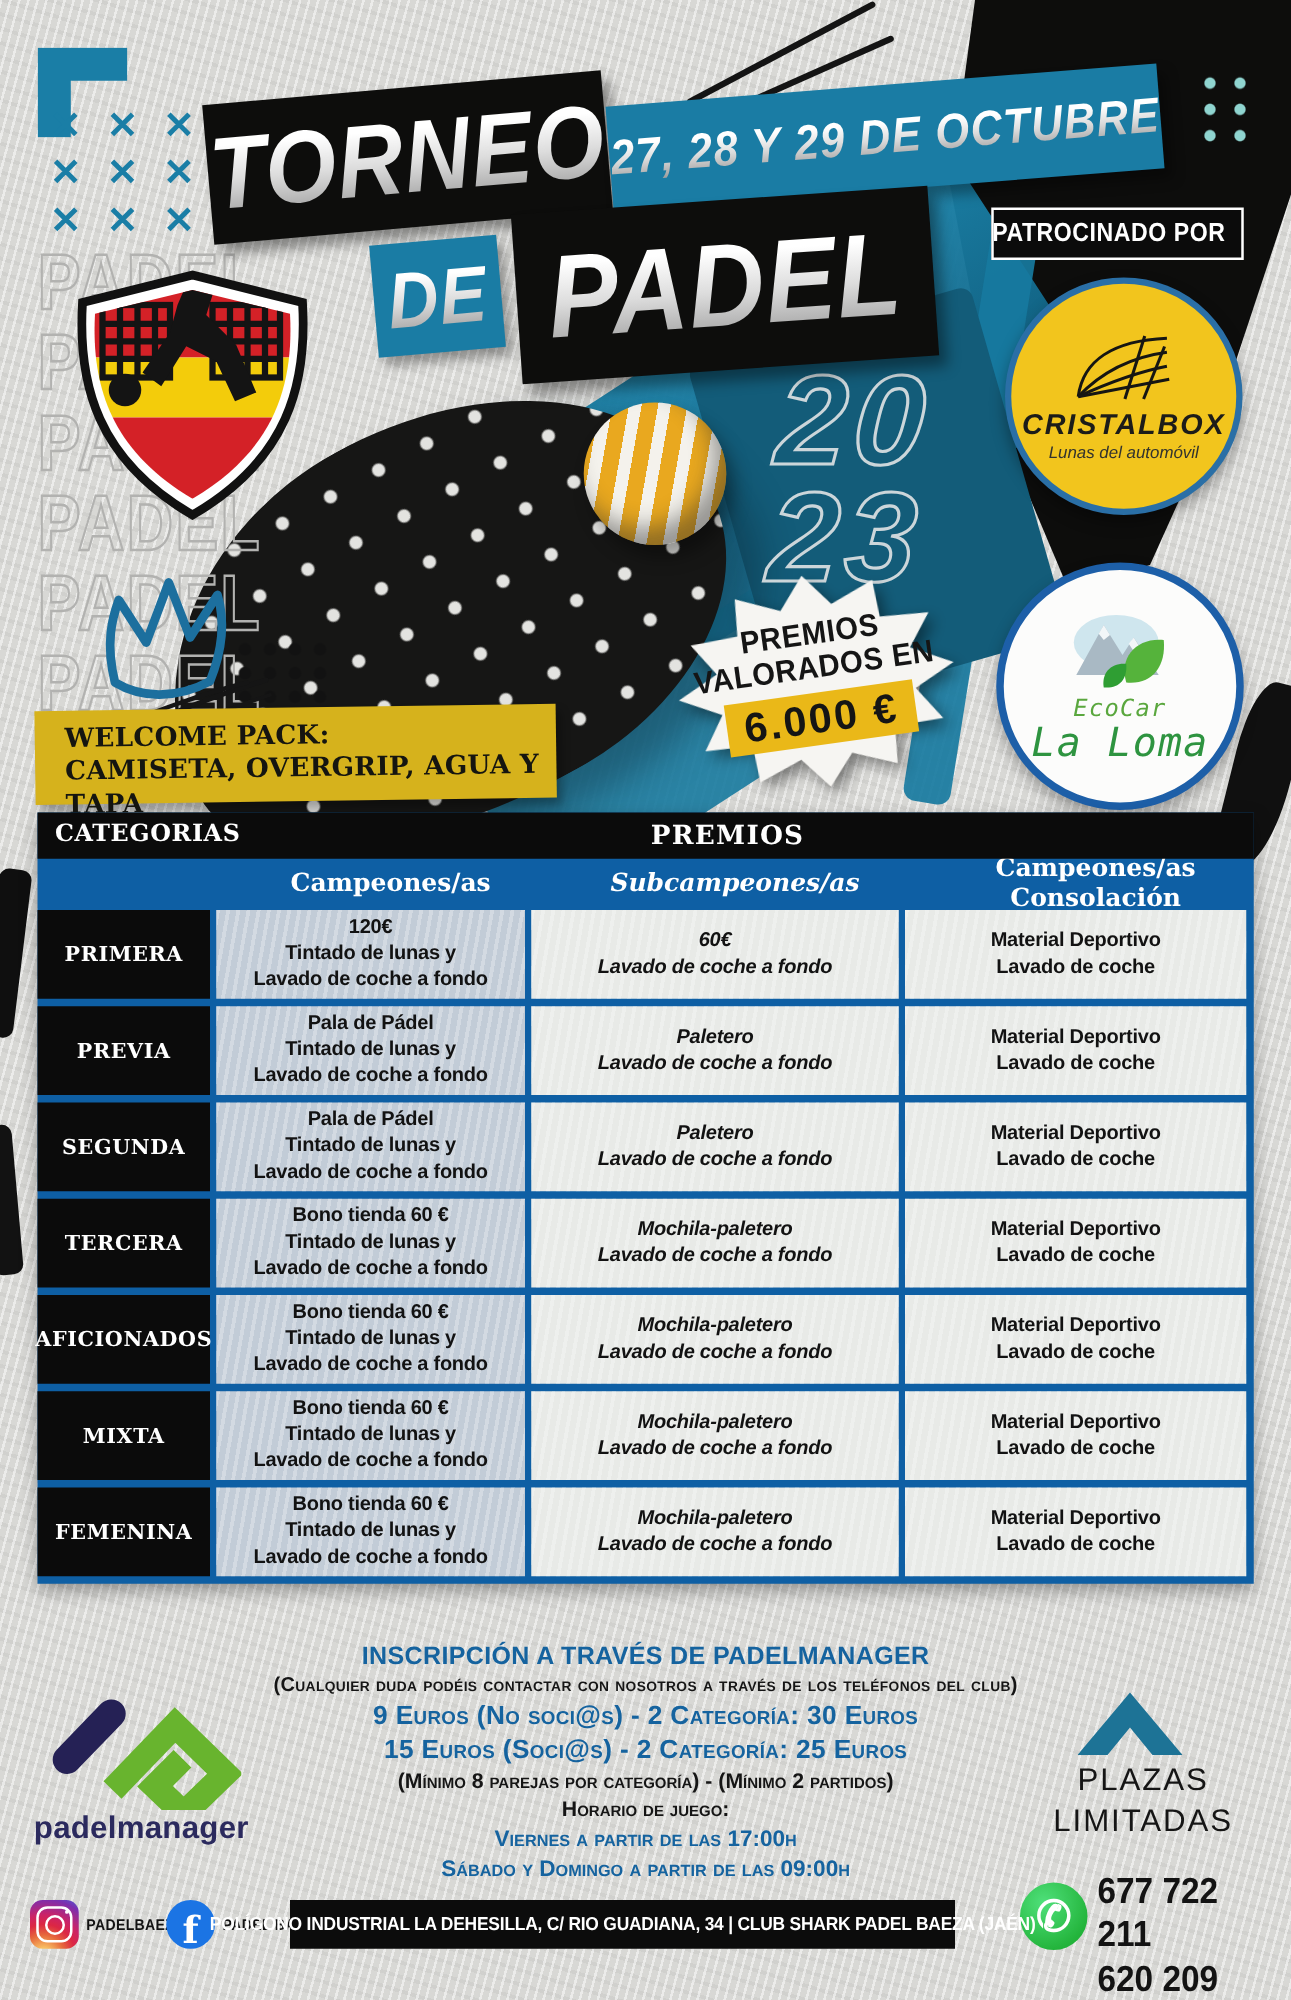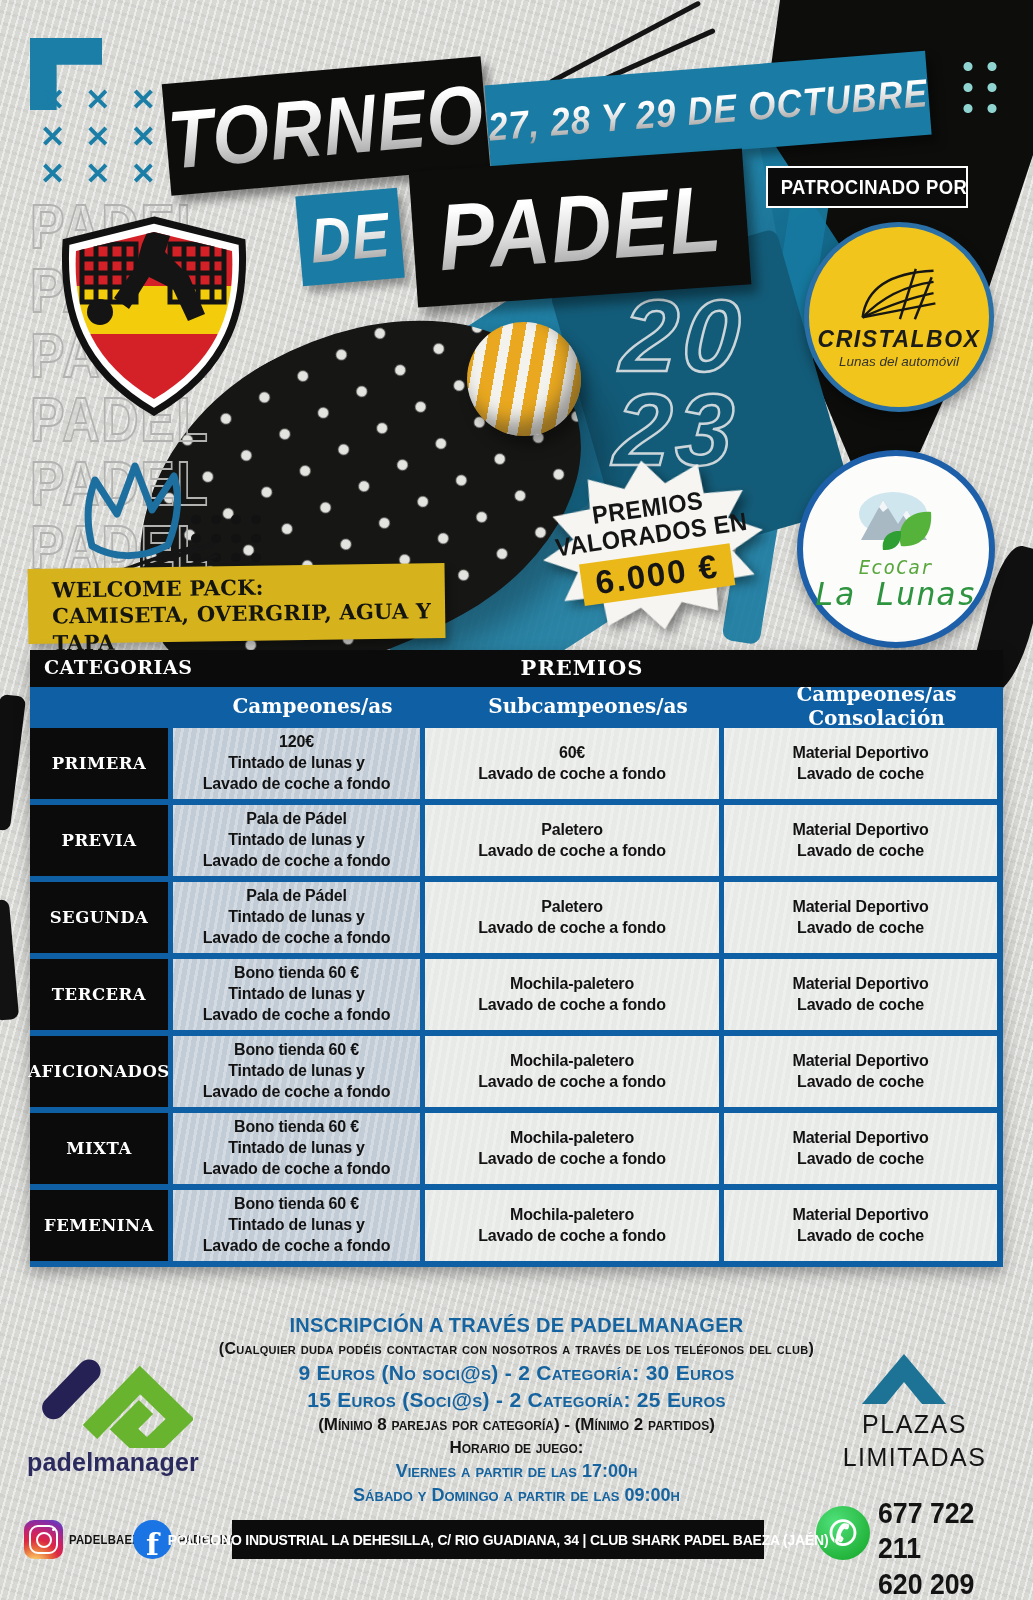--- a/index.html
+++ b/index.html
@@ -69,22 +69,22 @@
     display:flex; align-items:center; justify-content:center; box-shadow:6px 8px 10px rgba(0,0,0,.35); }
   .date-box .headline-text { font-size:35px; }
   .de-box { left:299px; top:192px; width:102px; height:90px; background:#1a7ca4; transform:rotate(-5deg);
     display:flex; align-items:center; justify-content:center; box-shadow:5px 7px 9px rgba(0,0,0,.35); }
   .de-box .headline-text { font-size:56px; }
   .padel-box { left:413px; top:160px; width:334px; height:136px; background:#0d0d0c; transform:rotate(-4deg);
     display:flex; align-items:center; justify-content:center; box-shadow:6px 9px 11px rgba(0,0,0,.4); }
   .padel-box .headline-text { font-size:84px; }
 
   
-  .patrocinado-box { left:766px; top:166px; width:202px; height:42px; background:#0b0b0b; border:2px solid #fff;
-    display:flex; align-items:center; justify-content:flex-start; }
+  .patrocinado-box { left:793px; top:166px; width:202px; height:42px; background:#0b0b0b; border:2px solid #fff;
+    display:flex; align-items:center; justify-content:flex-end; }
   .patrocinado-box span { color:#fff; font-weight:bold; font-size:21px; letter-spacing:.5px; transform:scaleX(.88); white-space:nowrap; }
   .sponsor-circle { border-radius:50%; display:flex; flex-direction:column; align-items:center; justify-content:center; text-align:center;font-style:italic; }
   .cristalbox { left:804px; top:222px; width:190px; height:190px; background:#f2c51d; border:5px solid #2a6fa6;
     box-shadow:0 6px 12px rgba(0,0,0,.35); }
   .cristalbox-name { font-size:23px; font-weight:bold; color:#1c1c19; letter-spacing:1.5px; margin-top:4px; }
   .cristalbox-tagline { font-size:13.5px; color:#33332e; margin-top:1px; }
   .ecocar { left:797px; top:450px; width:198px; height:198px; background:#fcfcfb; border:6px solid #1d5fa8;
     box-shadow:0 6px 12px rgba(0,0,0,.3); }
   .ecocar-line1 { font-family:"DejaVu Sans Mono", monospace; font-size:19px; color:#5aa73e; letter-spacing:1px; margin-top:4px; }
   .ecocar-line2 { font-family:"DejaVu Sans Mono", monospace; font-size:32px; color:#2e9440; letter-spacing:1px; line-height:1; }
@@ -104,21 +104,21 @@
   .welcome-box div { font-family:"DejaVu Serif", serif; font-weight:bold; color:#151510; font-size:21px; line-height:1.25; letter-spacing:.2px; }
 
   
   .prizes-table { left:30px; top:650px; width:973px; background:#0e5fa4; box-shadow:0 6px 14px rgba(0,0,0,.35); }
   .t-topbar { position:relative; height:37px; background:#0b0b0b; }
   .t-topbar .categorias { position:absolute; left:14px; top:6px; color:#fff; font-family:"DejaVu Serif", serif; font-weight:bold; font-size:19px; letter-spacing:.5px; }
   .t-topbar .premios { position:absolute; left:552px; top:5px; transform:translateX(-50%); color:#fff; font-family:"DejaVu Serif", serif; font-weight:bold; font-size:21px; letter-spacing:1px; }
   .t-subheader { display:flex; gap:5px; height:38px; padding-right:6px; align-items:center;padding-left:16px; }
   .t-sub-spacer { width:138px; flex:none; }
   .t-sub-cell { flex:none; text-align:center; color:#fff; font-family:"DejaVu Serif", serif; font-weight:bold; font-size:20px; }
-  .w1 { width:247px; } .w2 { width:294px; } .w3 { width:273px; }
+  .w1 { width:247px; } .w2 { width:294px;font-style:italic; } .w3 { width:273px; }
   .t-body { display:flex; flex-direction:column; gap:6px; padding:3px 6px 6px 0; }
   .t-row { display:flex; gap:5px; min-height:71px; }
   .t-label { width:138px; flex:none; background:#0b0b0b; color:#fff; display:flex; align-items:center; justify-content:center;
     font-family:"DejaVu Serif", serif; font-weight:bold; font-size:16.5px; letter-spacing:.5px; text-align:center; }
   .t-cell { flex:none; display:flex; align-items:center; justify-content:center; text-align:center;
     font-weight:bold; font-size:16px; line-height:1.3; color:#121212; white-space:pre-line; letter-spacing:-.2px;
     background-image:repeating-linear-gradient(100deg, rgba(255,255,255,.28) 0 3px, rgba(0,0,0,0) 3px 8px); }
   .t-cell.c1 { background-color:#c2ccd7; }
   .t-cell.c2, .t-cell.c3 { background-color:#e8eae7; }
 
@@ -274,21 +274,21 @@
   <div class="abs sponsor-circle ecocar">
     <svg width="86" height="64" viewBox="0 0 86 64">
       <ellipse cx="40" cy="26" rx="34" ry="22" fill="#cfe6ee"></ellipse>
       <polygon points="8,52 30,12 45,36 54,22 74,52" fill="#a9b9c4"></polygon>
       <polygon points="26,19 30,12 35,20 30,24" fill="#f2f6f8"></polygon>
       <polygon points="50,27 54,22 59,30 54,33" fill="#f2f6f8"></polygon>
       <path d="M48,58 C42,38 56,22 78,24 C80,46 68,60 48,58 Z" fill="#55b33b"></path>
       <path d="M30,62 C28,50 36,42 48,43 C49,56 42,63 30,62 Z" fill="#2f9e33"></path>
     </svg>
     <div class="ecocar-line1">EcoCar</div>
-    <div class="ecocar-line2">La Lunas</div>
+    <div class="ecocar-line2">La Loma</div>
   </div>
 
   <div class="abs burst">
     <svg viewBox="0 0 220 170" width="226" height="178">
       <polygon fill="#f6f5f2" points="218,85 186,69 204,44 166,42 164,13 130,27 110,2 90,27 56,13 54,42 17,44 34,69 2,85 34,101 17,127 54,128 56,157 90,144 110,168 130,144 164,157 166,128 204,127 186,101"></polygon>
     </svg>
     <div class="burst-inner">
       <div class="burst-text">PREMIOS
 VALORADOS EN</div>
       <div class="burst-amount-box">

